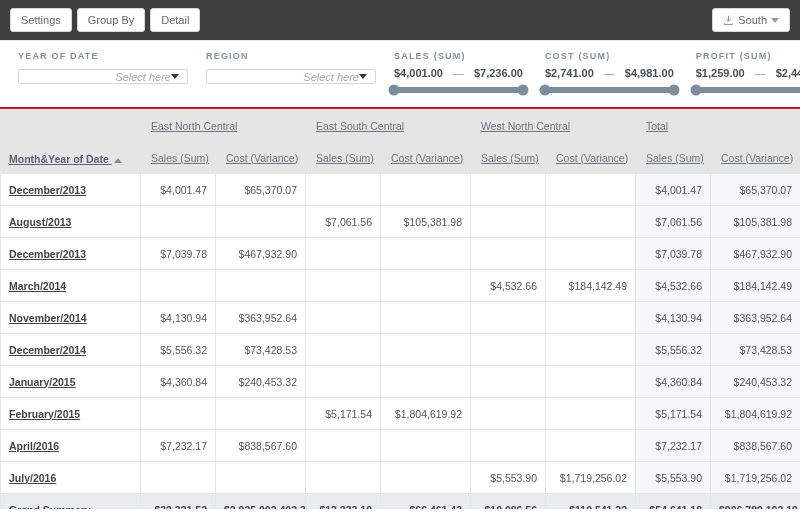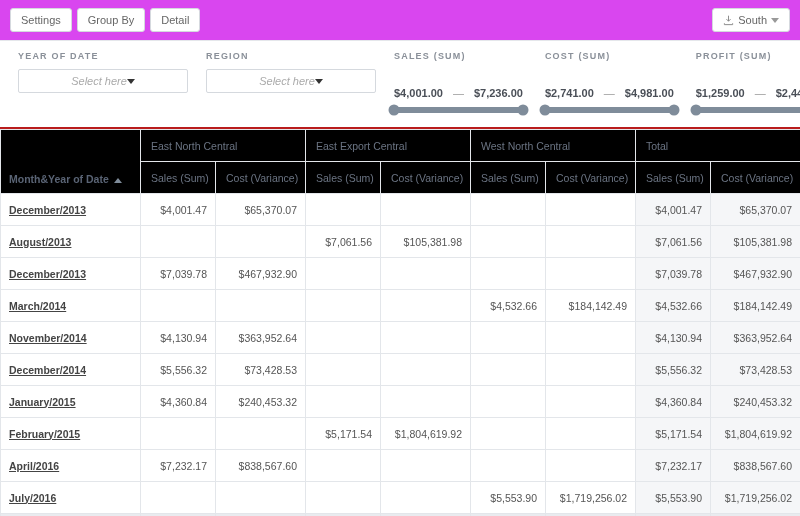--- a/index.html
+++ b/index.html
@@ -10,21 +10,21 @@
     background: #fff;
     width: 800px;
     height: 516px;
     overflow: hidden;
   }
   .toolbar {
     display: flex;
     align-items: center;
     padding: 8px 10px;
     border-bottom: 1px solid #e5e7eb;
-    background: #d946ef;
+    background: #404040;
     gap: 5px;
   }
   .btn {
     background: #fff;
     border: 1px solid #d5d9de;
     border-radius: 3px;
     padding: 5px 10px;
     font-size: 11px;
     color: #666;
     cursor: pointer;
@@ -52,45 +52,44 @@
   }
   .filter-col { display: flex; flex-direction: column; gap: 8px; }
   .filter-label {
     font-size: 9px;
     letter-spacing: 1.2px;
     color: #8a9099;
     font-weight: 600;
   }
   .select-box {
     width: 170px;
-    height: 24px;
+    height: 15px;
     border: 1px solid #d5d9de;
     border-radius: 2px;
     display: flex;
     align-items: center;
-    justify-content: center;
+    justify-content: flex-end;
     padding: 0 8px;
     font-size: 11px;
     color: #aaa;
     font-style: italic;
     background: #fff;
     cursor: pointer;
   }
   .select-box .chev-down { border-top-color: #333; }
   .sliders { flex: 1; display: flex; gap: 22px; }
   .slider-col { flex: 1; display: flex; flex-direction: column; gap: 6px; }
   .range-vals {
     display: flex;
     align-items: center;
     gap: 10px;
     justify-content: center;
     font-size: 11px;
     color: #4a4f57;
     font-weight: 600;
-    margin-top: 20px;
   }
   .dash { color: #999; font-weight: 400; }
   .slider-track {
     position: relative;
     height: 6px;
     background: #7f8c9a;
     border-radius: 3px;
     margin-top: 2px;
   }
   .slider-handle {
@@ -118,23 +117,24 @@
     border: 1px solid #e3e6ea;
     padding: 0 8px;
     height: 32px;
     text-align: right;
     font-size: 10.5px;
     color: #555;
     white-space: nowrap;
     overflow: hidden;
   }
   th {
-    background: #000000;
+    background: #e5e5e5;
     font-weight: 400;
     color: #6b7483;
+    text-decoration: underline;
   }
   th.group-hdr { text-align: left; padding-left: 10px; }
   th.sub-hdr { text-align: left; padding-left: 10px; }
   th.row-hdr {
     width: 140px;
     text-align: left;
     vertical-align: bottom;
     padding-bottom: 8px;
     font-weight: 600;
     color: #5a6475;
@@ -253,21 +253,21 @@
         <col class="c-sales">
         <col class="c-cost">
   </colgroup>
   <thead>
     <tr>
       <th class="row-hdr" rowspan="2">
         <span>Month&amp;Year of Date</span>
         <span class="srt"></span>
       </th>
       <th class="group-hdr" colspan="2">East North Central</th>
-      <th class="group-hdr" colspan="2">East Export Central</th>
+      <th class="group-hdr" colspan="2">East South Central</th>
       <th class="group-hdr" colspan="2">West North Central</th>
       <th class="group-hdr" colspan="2">Total</th>
     </tr>
     <tr>
       <th class="sub-hdr">Sales (Sum)</th>
       <th class="sub-hdr">Cost (Variance)</th>
       <th class="sub-hdr">Sales (Sum)</th>
       <th class="sub-hdr">Cost (Variance)</th>
       <th class="sub-hdr">Sales (Sum)</th>
       <th class="sub-hdr">Cost (Variance)</th>

